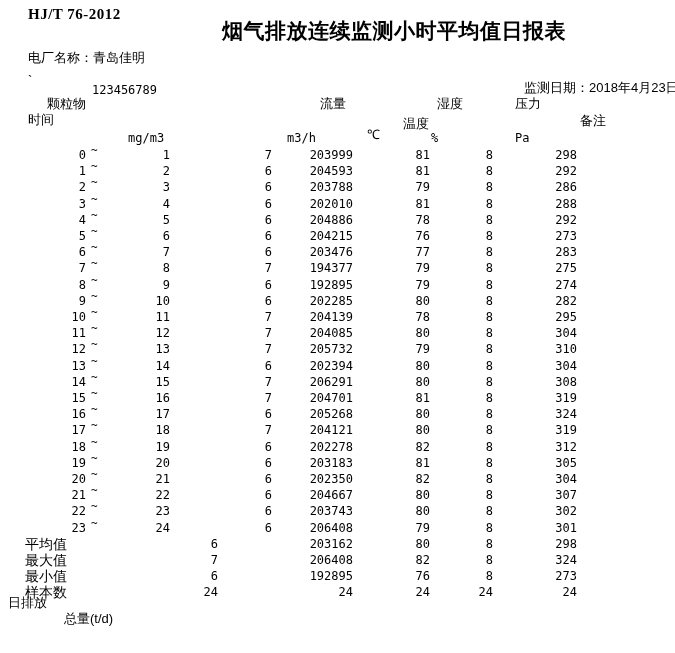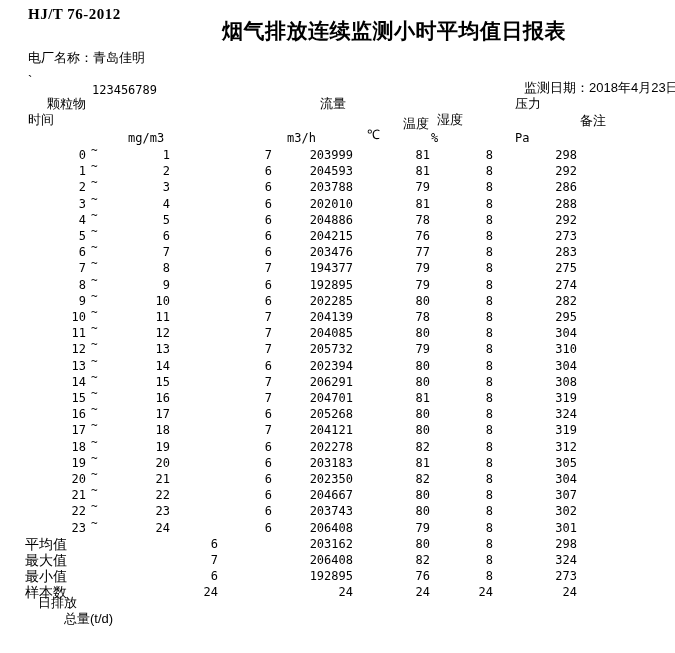--- a/index.html
+++ b/index.html
@@ -31,21 +31,21 @@
   <div class="t title" style="left:222px;top:24px;">烟气排放连续监测小时平均值日报表</div>
   <div class="t" style="left:28px;top:51px;">电厂名称：青岛佳明</div>
 
   <div class="t" style="left:28px;top:74px;">`</div>
   <div class="t num" style="left:92px;top:83px;">123456789</div>
   <div class="t" style="left:524px;top:81px;">监测日期：2018年4月23日</div>
 
   <div class="t" style="left:47px;top:97px;">颗粒物</div>
   <div class="t" style="left:320px;top:97px;">流量</div>
   <div class="t" style="left:403px;top:97px;margin-top:20px;">温度</div>
-  <div class="t" style="left:437px;top:97px;margin-top:16px;">湿度</div>
+  <div class="t" style="left:437px;top:97px;">湿度</div>
   <div class="t" style="left:515px;top:97px;">压力</div>
   <div class="t" style="left:28px;top:113px;">时间</div>
   <div class="t" style="left:580px;top:114px;">备注</div>
 
   <div class="t num" style="left:107px;top:131px;margin-left:21px;">mg/m3</div>
   <div class="t num" style="left:287px;top:131px;">m3/h</div>
   <div class="t" style="left:367px;top:128px;">℃</div>
   <div class="t num" style="left:431px;top:131px;">%</div>
   <div class="t num" style="left:515px;top:131px;">Pa</div>
 
@@ -317,16 +317,16 @@
       <div class="row" style="top: 585px;">
         <span class="c lab">样本数</span>
         <span class="c cp2">24</span>
         <span class="c cf">24</span>
         <span class="c ctp">24</span>
         <span class="c ch">24</span>
         <span class="c cpr">24</span>
       </div>
     </div>
 
-  <div class="t" style="left:38px;top:596px;text-align:right;">日排放</div>
+  <div class="t" style="left:8px;top:596px;text-align:right;">日排放</div>
   <div class="t" style="left:25px;top:612px;margin-left:39px;">总量(t/d)</div>
 
 </div>
 
 </body></html>

